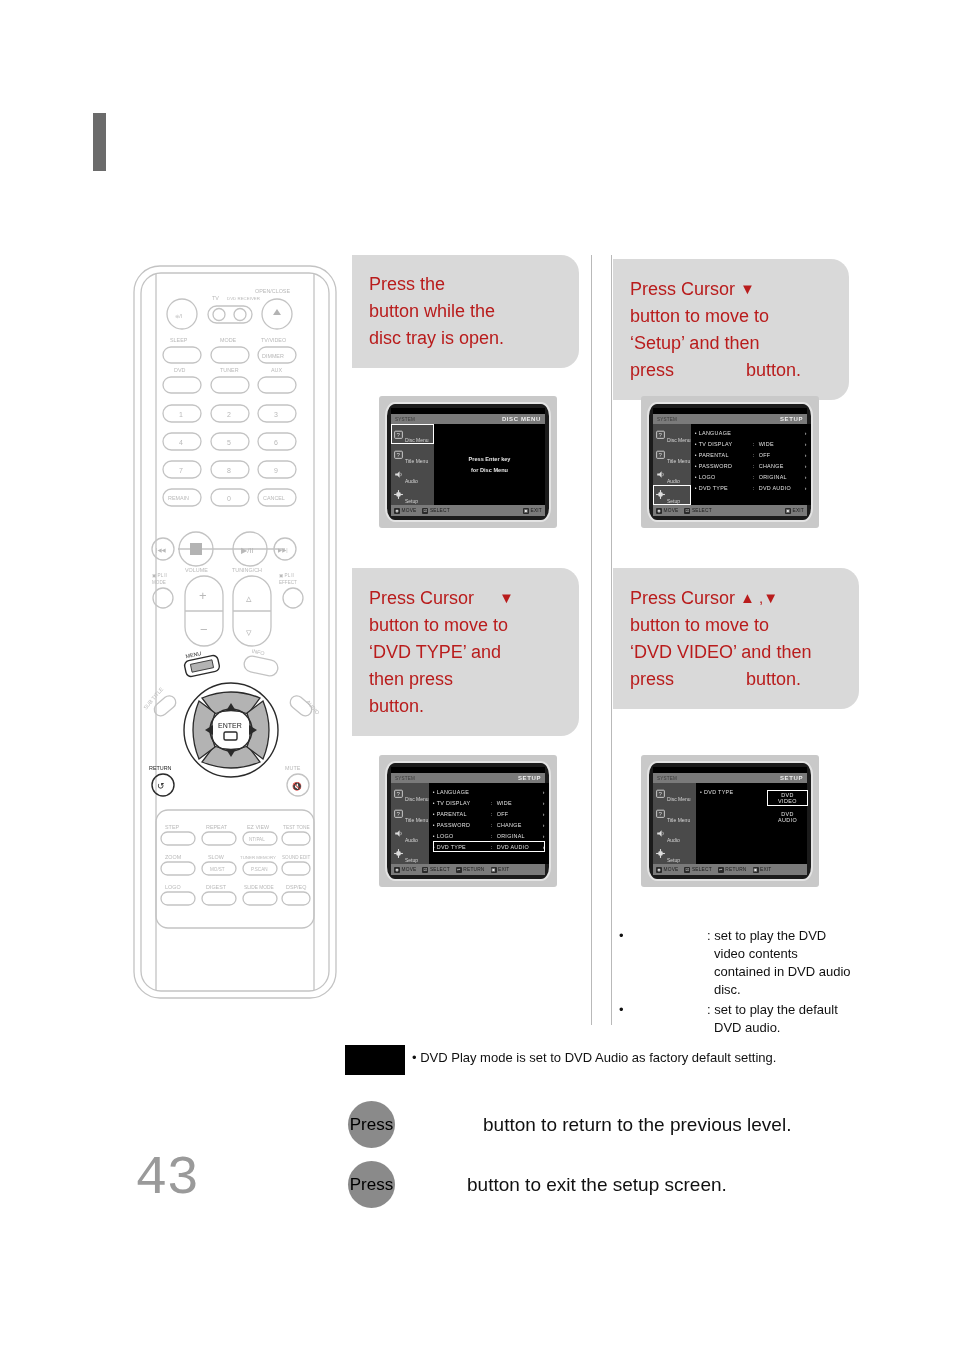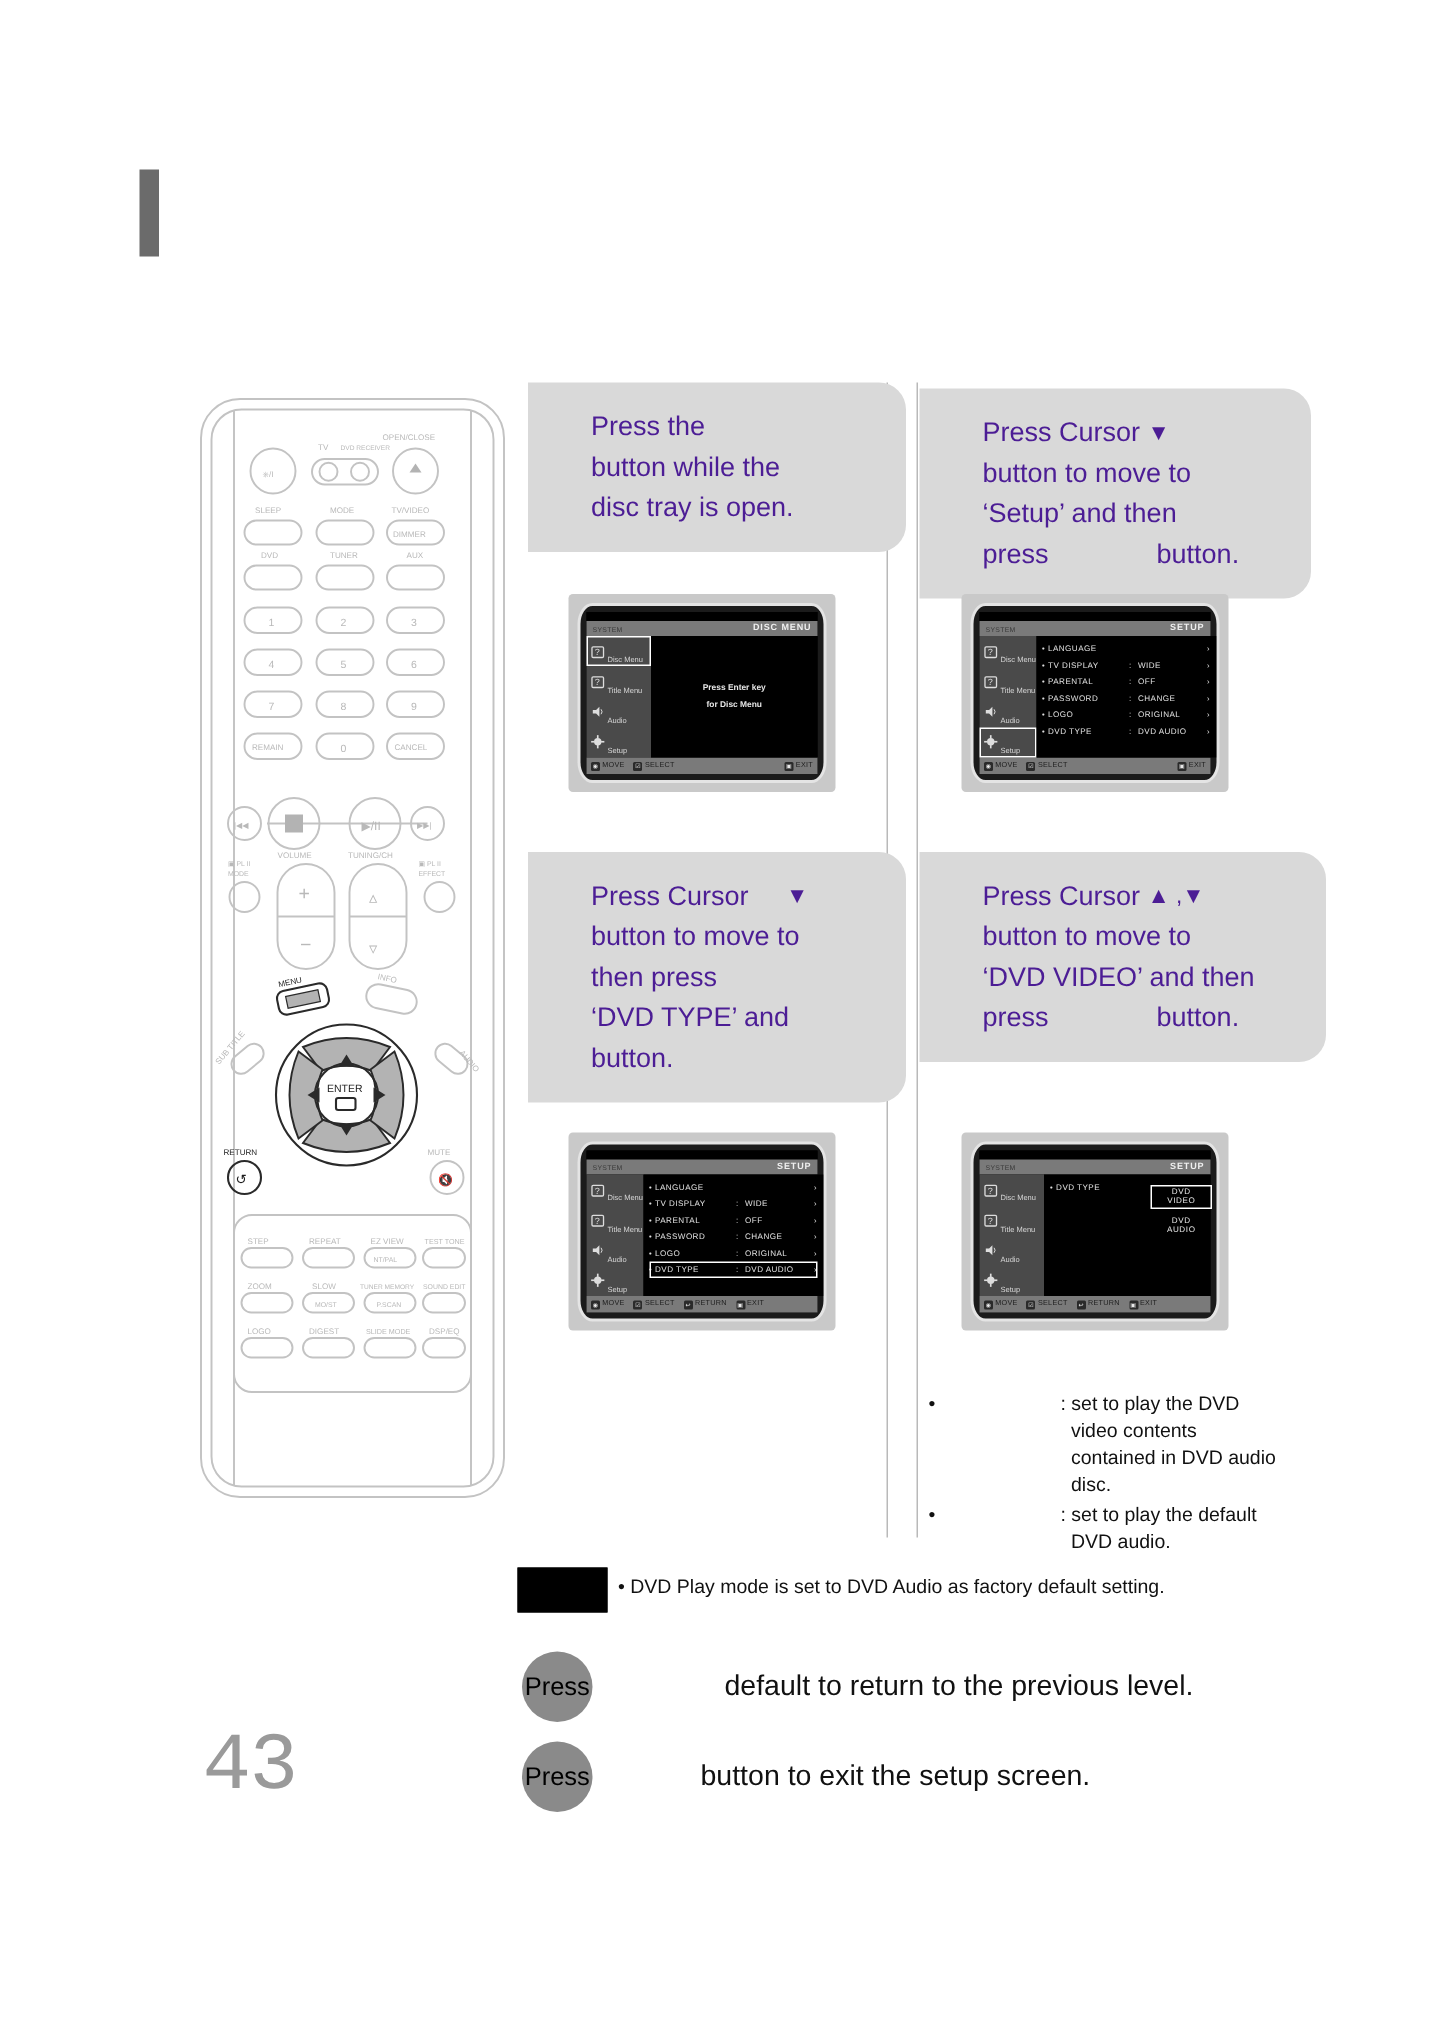--- a/index.html
+++ b/index.html
@@ -32,22 +32,22 @@
   .steps{position:absolute;left:352px;top:255px;width:500px;height:770px;}
   .col{position:absolute;top:0;width:239px;height:770px;}
   .col.c1{left:0;border-right:1px solid #b9b9b9;}
   .col.c2{left:261px;}
   .divider{
     position:absolute;left:259px;top:0;width:1px;height:770px;background:#b9b9b9;
   }
   .bubble{
     background:#d9d9d9;
     border-radius:0 18px 18px 0;
-    padding:16px 14px 16px 42px;
-    font-size:18px;line-height:27px;color:#4c1d95;
+    padding:16px 14px 16px 17px;
+    font-size:18px;line-height:27px;color:#b91c1c;
     position:relative;
     display:inline-block;
   }
   .bubble .nb{white-space:nowrap;}
   .tri{font-size:15px;vertical-align:1px;letter-spacing:0;}
   .gap{display:inline-block;width:62px;}
   .gap-sm{display:inline-block;width:20px;}
 
   
   .tv{
@@ -428,22 +428,22 @@
         </div>
       </div>
 
       <div style="position:absolute;left:0;top:313px;">
         <div class="bubble" style="width:196px;">
           <div class="nb">
             <span>Press Cursor</span>
             <span class="gap-sm"></span><span class="tri">▼</span>
           </div>
           <div class="nb">button to move to</div>
+          <div class="nb">‘DVD TYPE’ and</div>
           <div class="nb">then press</div>
-          <div class="nb">‘DVD TYPE’ and</div>
           <div class="nb">button.</div>
         </div>
       </div>
 
       <div style="position:absolute;left:27px;top:500px;">
         <div class="tv">
           <div class="tv-inner">
             <div class="osd">
               <div class="osd-topbar"></div>
               <div class="osd-titlebar">
@@ -799,21 +799,21 @@
         </div>
       </div>
     </div>
   </div>
 
   <div class="note-box"></div>
   <div class="note-text">• DVD Play mode is set to DVD Audio as factory default setting.</div>
 
   <div class="press-row" style="left:348px;top:1101px;">
     <div class="press-pill">Press</div>
-    <div class="press-txt" style="margin-left:88px;">default to return to the previous level.</div>
+    <div class="press-txt" style="margin-left:88px;">button to return to the previous level.</div>
   </div>
   <div class="press-row" style="left:348px;top:1161px;">
     <div class="press-pill">Press</div>
     <div class="press-txt" style="margin-left:72px;">button to exit the setup screen.</div>
   </div>
 
   <div class="pagenum">43</div>
 
 </div>
 

